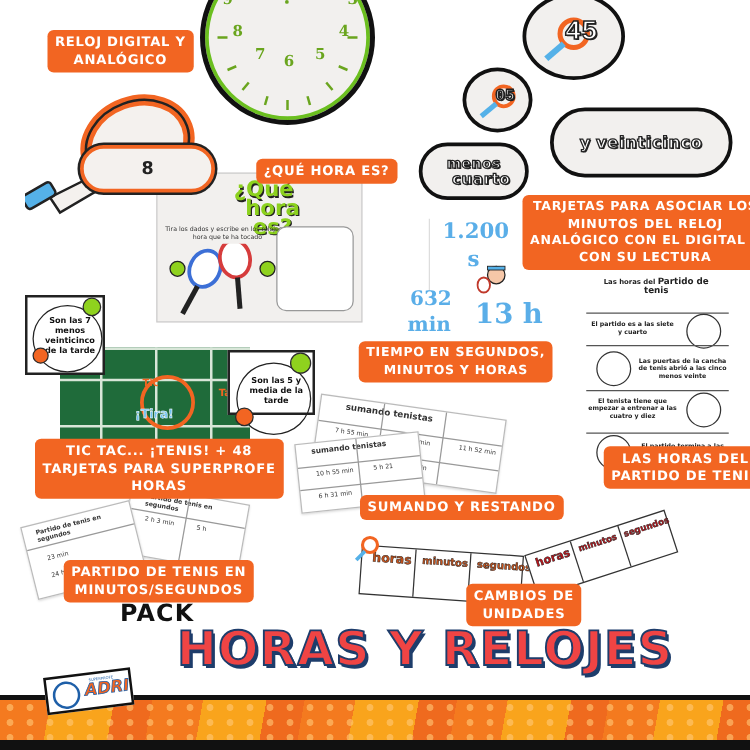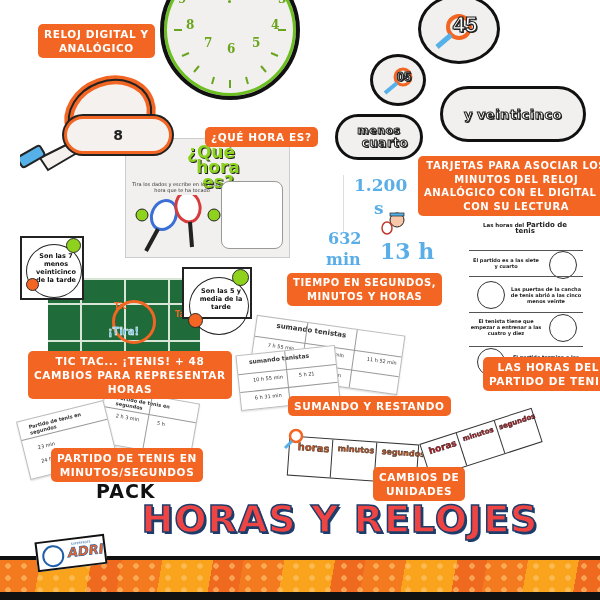--- a/index.html
+++ b/index.html
@@ -47,21 +47,21 @@
 
   .circle-card {
     position: absolute; border-radius: 50%; background: #f2f0ee; border: 3px solid #111;
     display: flex; align-items: center; justify-content: center;
   }
   .pill-card {
     position: absolute; border-radius: 40px; background: #f2f0ee; border: 3px solid #111;
     display: flex; align-items: center; justify-content: center;
   }
   .bubble-num {
-    font-family: Liberation Sans, sans-serif; font-weight: bold; color: #fff;
+    font-family: Liberation Mono, monospace; font-weight: bold; color: #fff;
     -webkit-text-stroke: 1.2px #222; text-shadow: 1px 1px 0 #222;
   }
   .bubble-word {
     font-family: "DejaVu Sans", sans-serif; font-weight: bold; color: #fff;
     -webkit-text-stroke: 1px #222; text-shadow: 1px 1px 0 #222;
     letter-spacing: 0.5px;
   }
 
   
   .quehora-card {
@@ -298,30 +298,30 @@
   <span class="court-logo-text">¡Tira!</span>
 </div>
 
 <div class="sq-card" style="left:20px;top:236px;width:64px;height:64px;">
   <div class="ring" style="left:4px;top:6px;width:56px;height:54px;"></div>
   <div class="ball" style="left:44px;top:0px;width:15px;height:15px;"></div>
   <div class="txt" style="left:12px;top:14px;width:44px;">Son las 7 menos veinticinco de la tarde</div>
   <div class="ball" style="left:4px;top:40px;width:13px;height:13px;background:#f26522;"></div>
 </div>
 
-<div class="sq-card" style="left:182px;top:267px;width:70px;height:52px;">
+<div class="sq-card" style="left:182px;top:280px;width:70px;height:52px;">
   <div class="ring" style="left:5px;top:8px;width:60px;height:58px;"></div>
   <div class="ball" style="left:48px;top:0px;width:17px;height:17px;"></div>
   <div class="txt" style="left:14px;top:18px;width:46px;">Son las 5 y media de la tarde</div>
   <div class="ball" style="left:4px;top:44px;width:15px;height:15px;background:#f26522;"></div>
 </div>
 
 <div class="tag" style="left:28px;top:351px;font-size:10.5px;line-height:14px;">
   <span>TIC TAC... ¡TENIS! + 48</span>
-  <span>CAMBIOS PARA REPRESENTAR</span>
+  <span>TARJETAS PARA SUPERPROFE</span>
   <span>HORAS</span>
 </div>
 
 <div class="sheet" style="left:252px;top:325px;width:150px;height:60px;transform:rotate(8deg);">
   <div class="mini" style="left:20px;top:4px;font-size:7px;font-weight:bold;">sumando tenistas</div>
   <div class="row" style="top:20px;"></div>
   <div class="row" style="top:40px;"></div>
   <div class="col" style="left:50px;"></div>
   <div class="col" style="left:100px;"></div>
   <div class="mini" style="left:14px;top:24px;">7 h 55 min</div>

